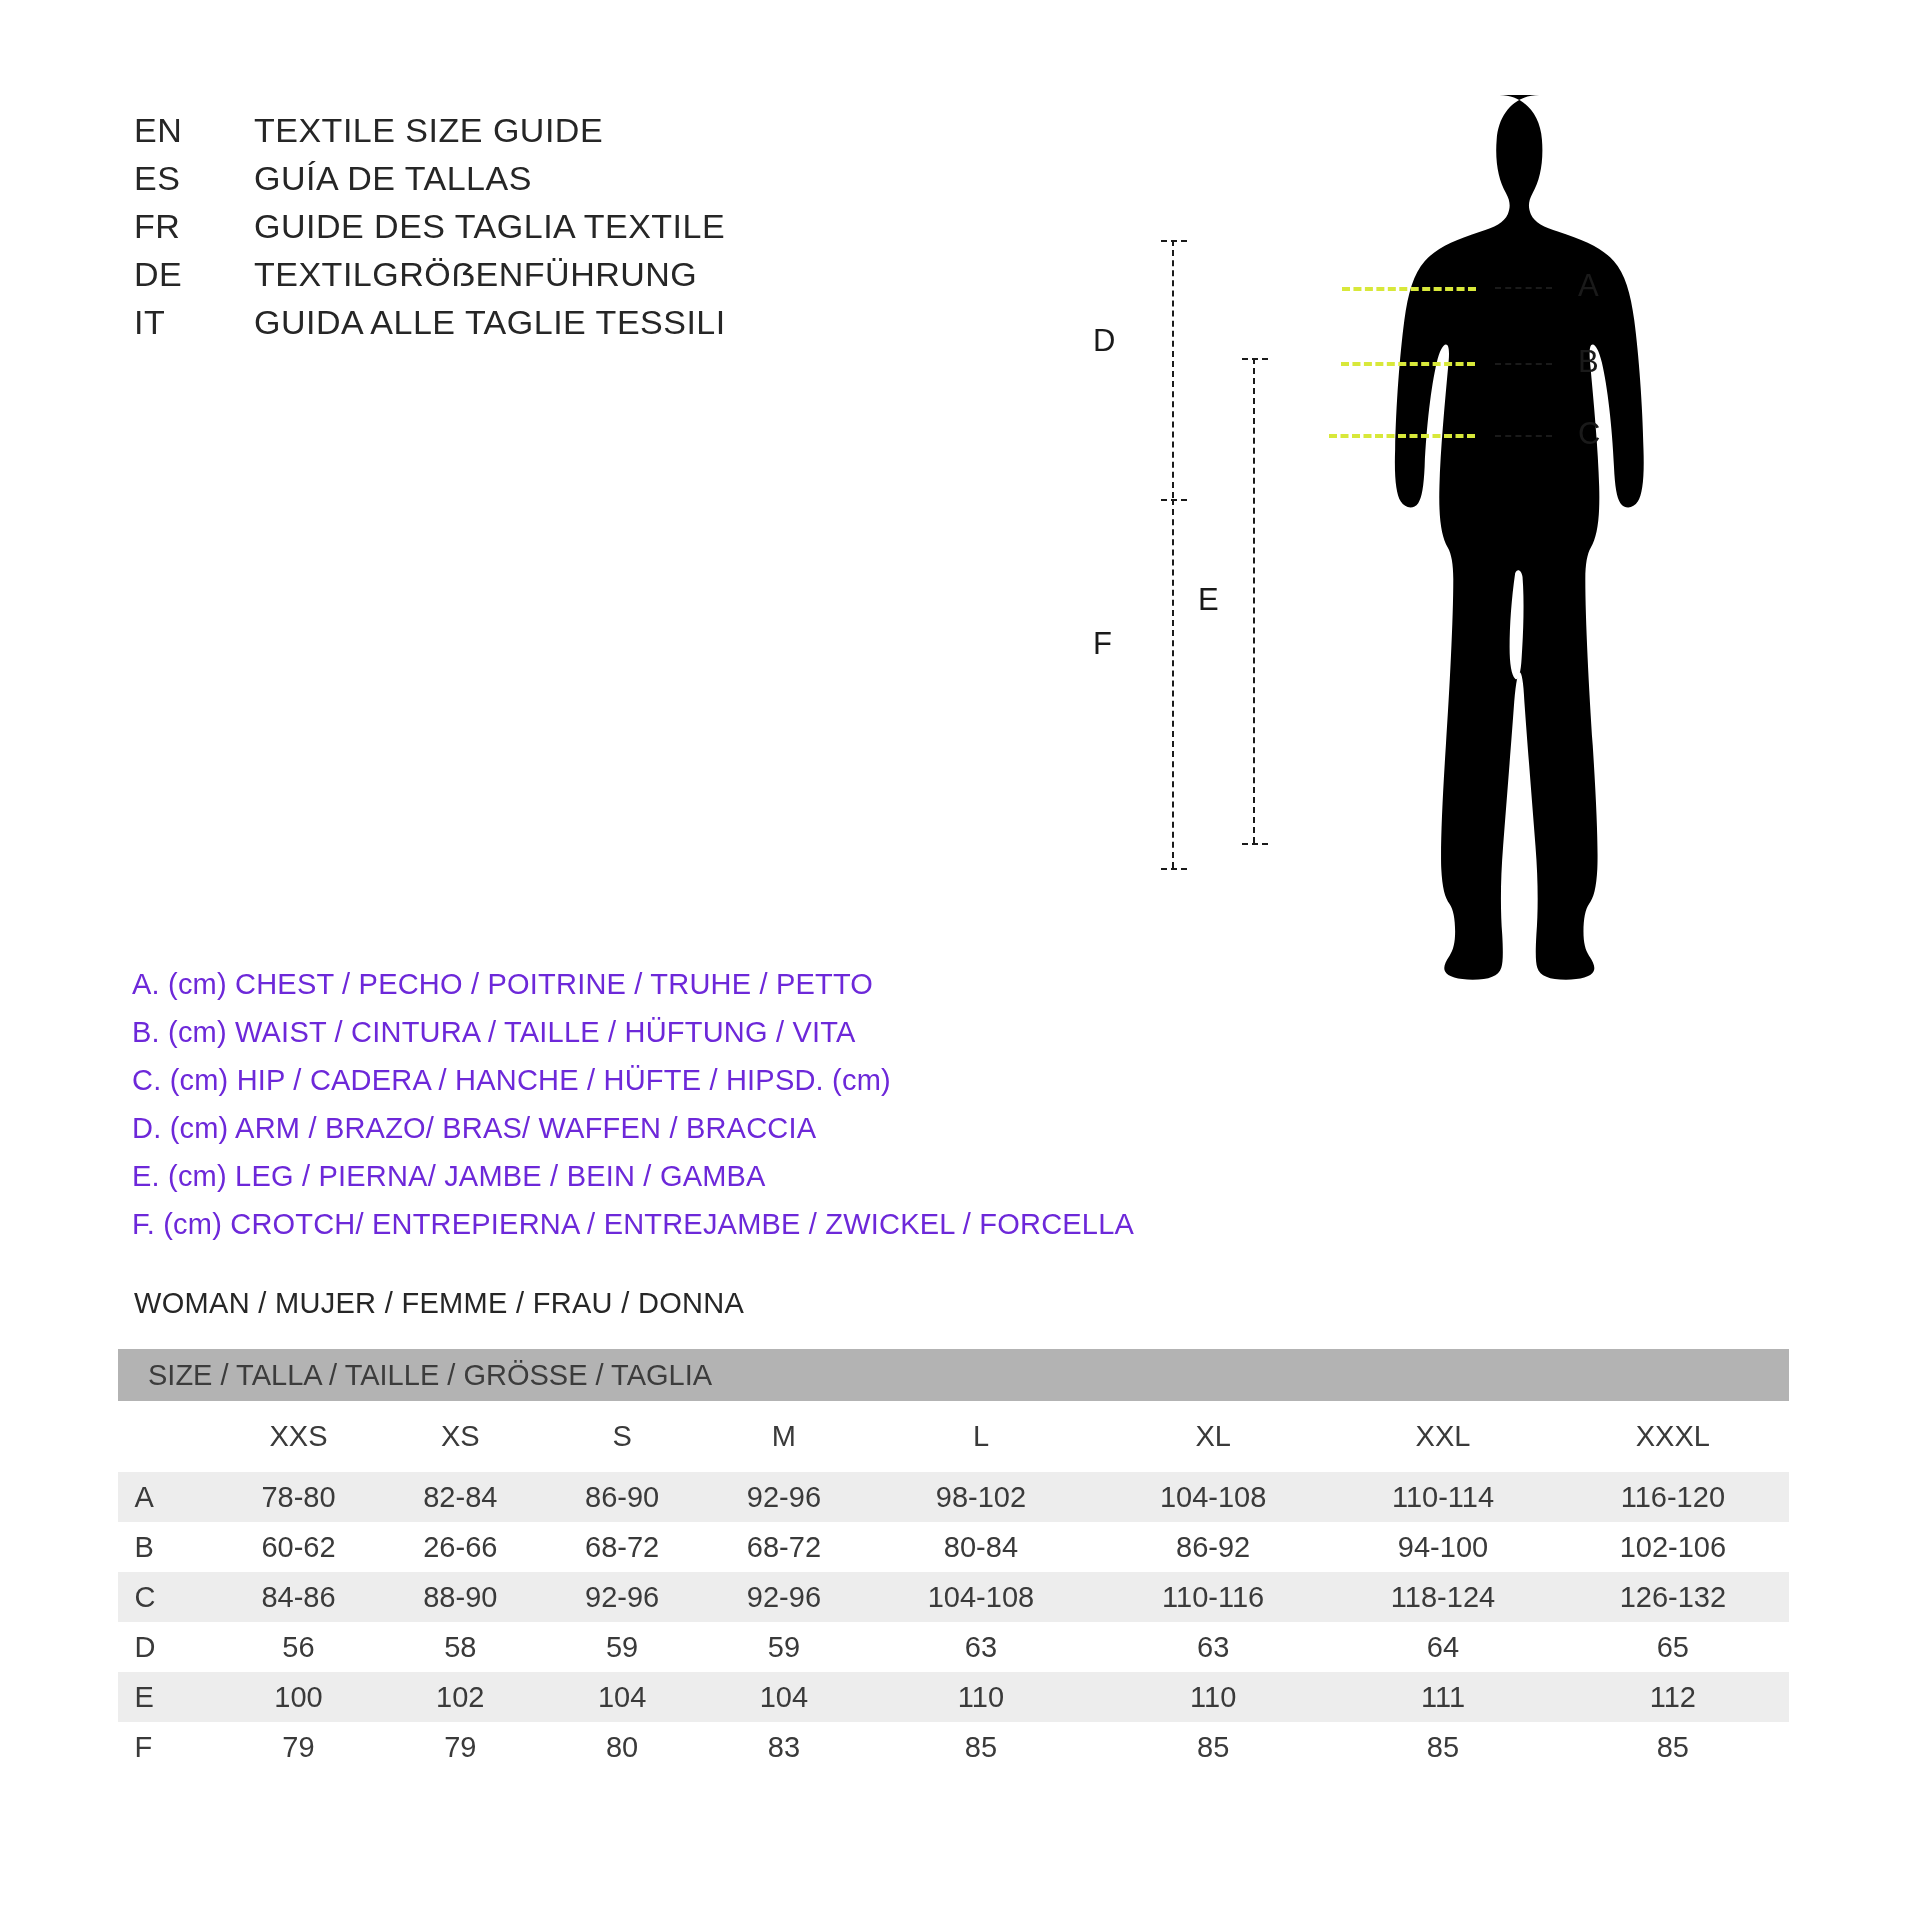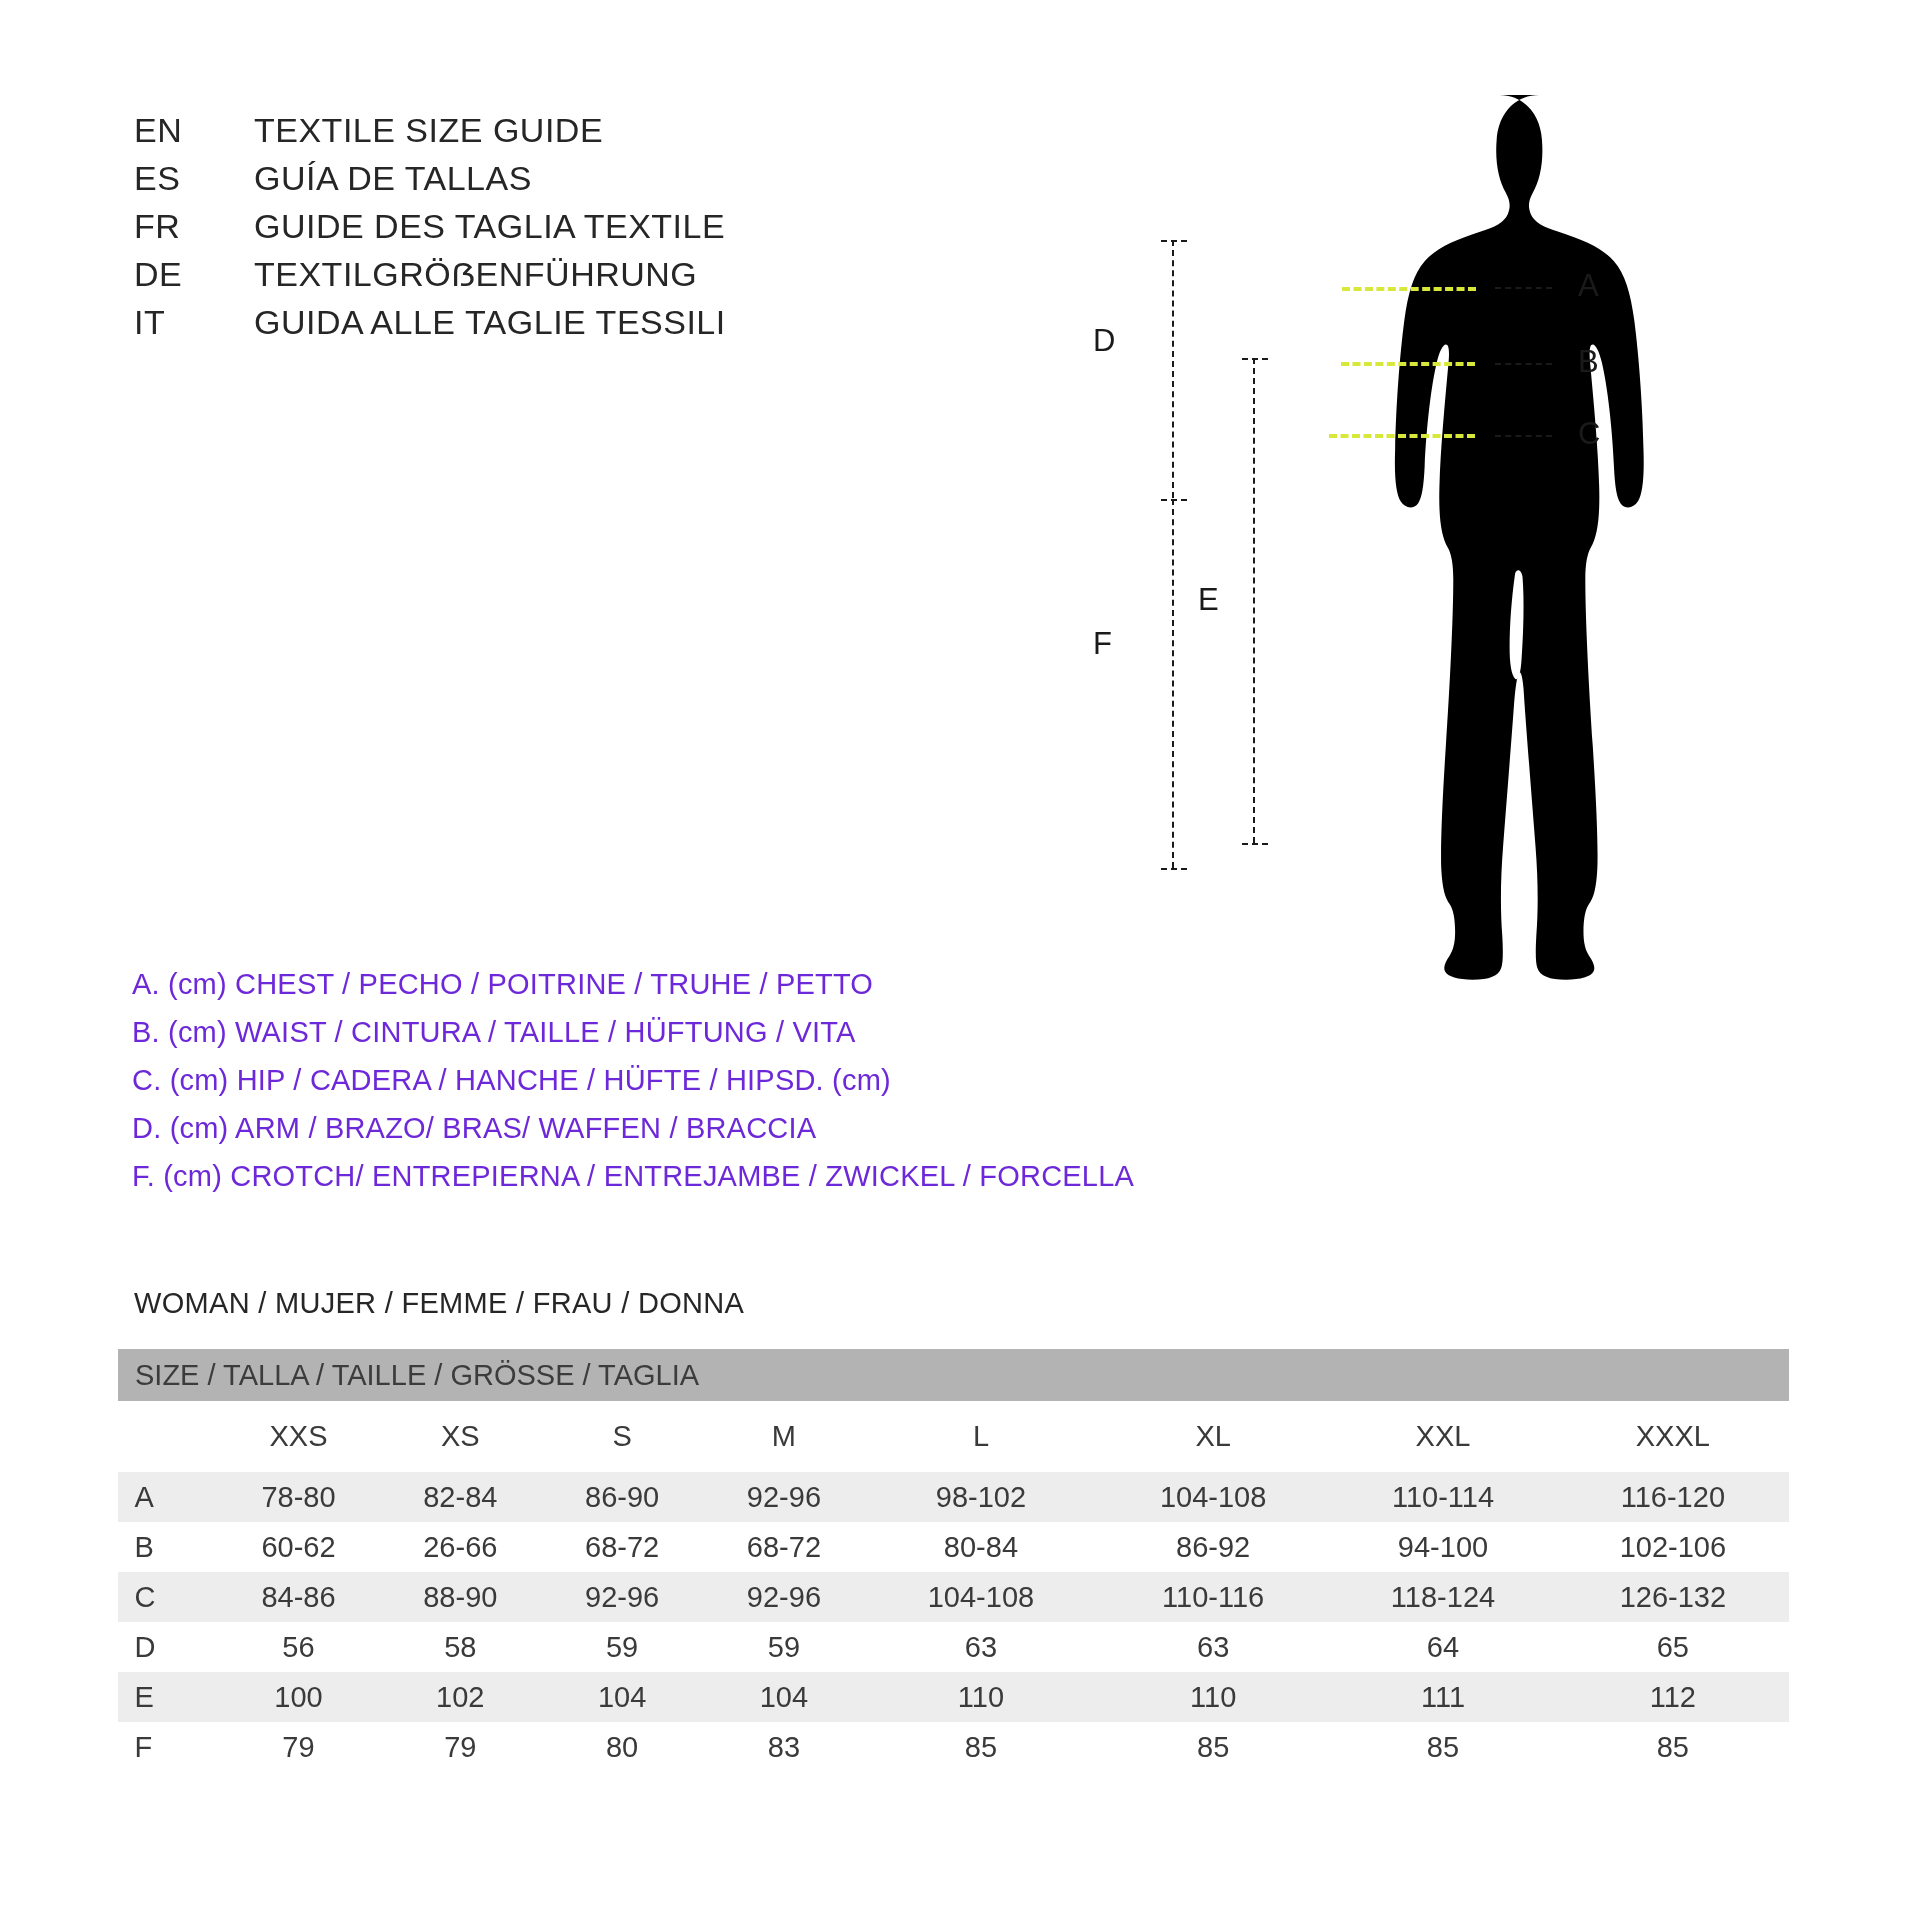--- a/index.html
+++ b/index.html
@@ -113,21 +113,21 @@
   #size-table td, #size-table th {
     padding: 0;
     height: 50px;
     font-weight: normal;
     text-align: center;
   }
   #size-table .title-row td {
     background: #b3b3b3;
     color: #3c3c3c;
     text-align: left;
-    padding-left: 17px;
+    padding-left: 30px;
     height: 52px;
     font-size: 29px;
   }
   #size-table .head-row td {
     background: #ffffff;
     color: #3a3a3a;
     height: 71px;
   }
   #size-table tbody tr.shade td {
     background: #ededed;
@@ -263,20 +263,21 @@
   <div class="measure-line" style="left:185px; top:369px; width:146px;"></div>
   <div class="lead" style="left:351px; top:370px; width:57px;"></div>
   <div class="side-label" style="left:434px; top:351px;">C</div>
 </div>
 
 <div id="legend-block">
   <div class="legend-row">A. (cm) CHEST / PECHO / POITRINE / TRUHE / PETTO</div>
   <div class="legend-row">B. (cm) WAIST / CINTURA / TAILLE / HÜFTUNG / VITA</div>
   <div class="legend-row">C. (cm) HIP / CADERA / HANCHE / HÜFTE / HIPSD. (cm)</div>
   <div class="legend-row">D. (cm) ARM / BRAZO/ BRAS/ WAFFEN / BRACCIA</div>
+  <div class="legend-row">E. (cm) LEG / PIERNA/ JAMBE / BEIN / GAMBA</div>
   <div class="legend-row">F. (cm) CROTCH/ ENTREPIERNA / ENTREJAMBE / ZWICKEL / FORCELLA</div>
 </div>
 
 <div id="gender-caption">WOMAN / MUJER / FEMME / FRAU / DONNA</div>
 
 <table id="size-table">
   <tbody>
     <tr class="title-row">
       <td colspan="9">SIZE / TALLA / TAILLE / GRÖSSE / TAGLIA</td>
     </tr>

